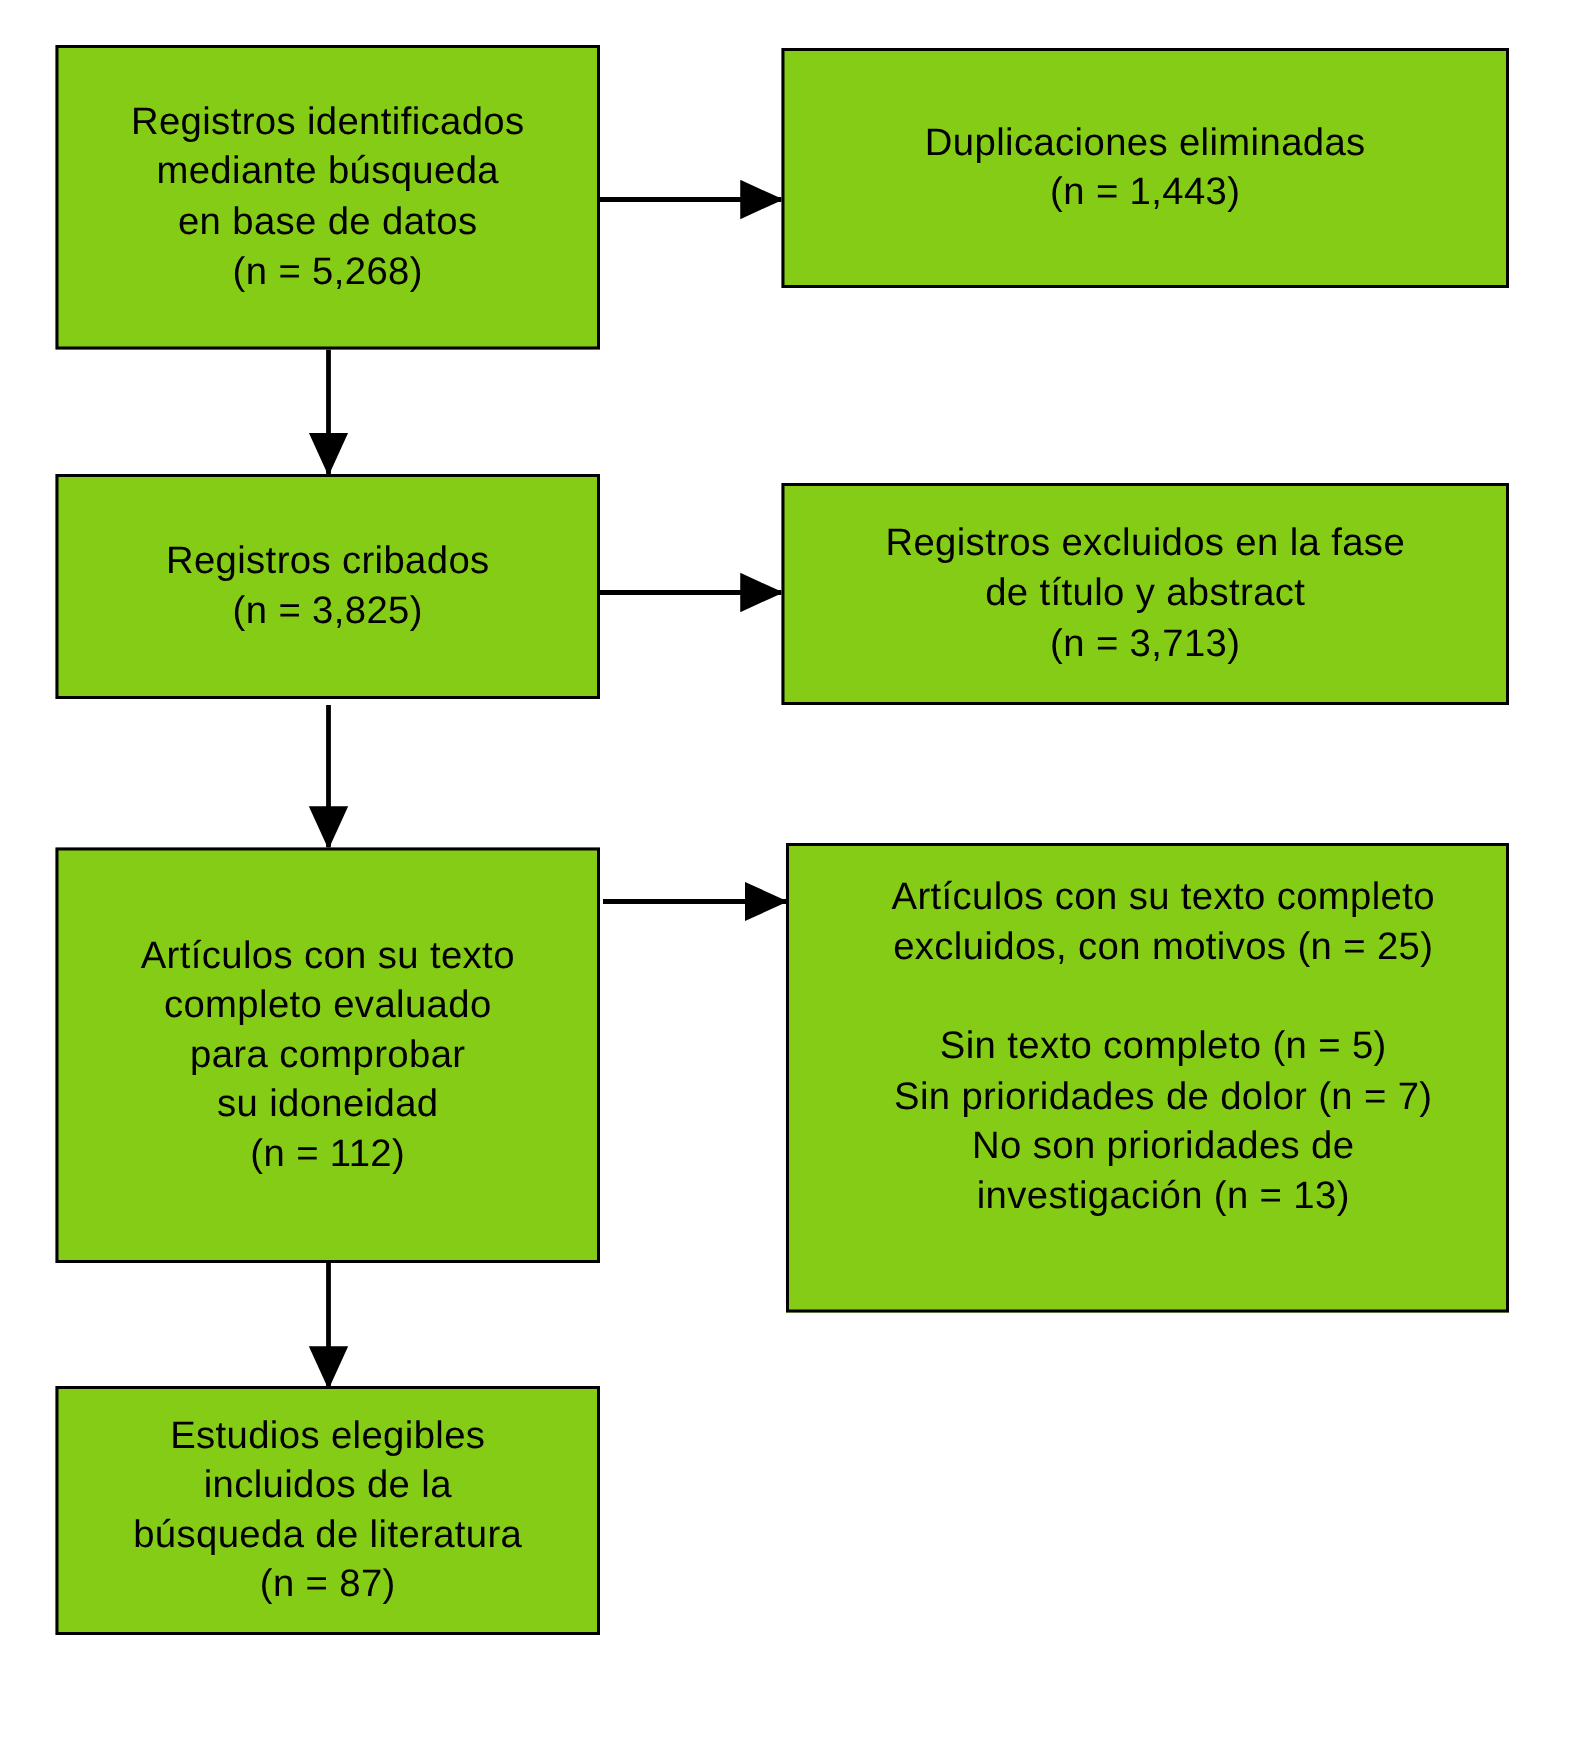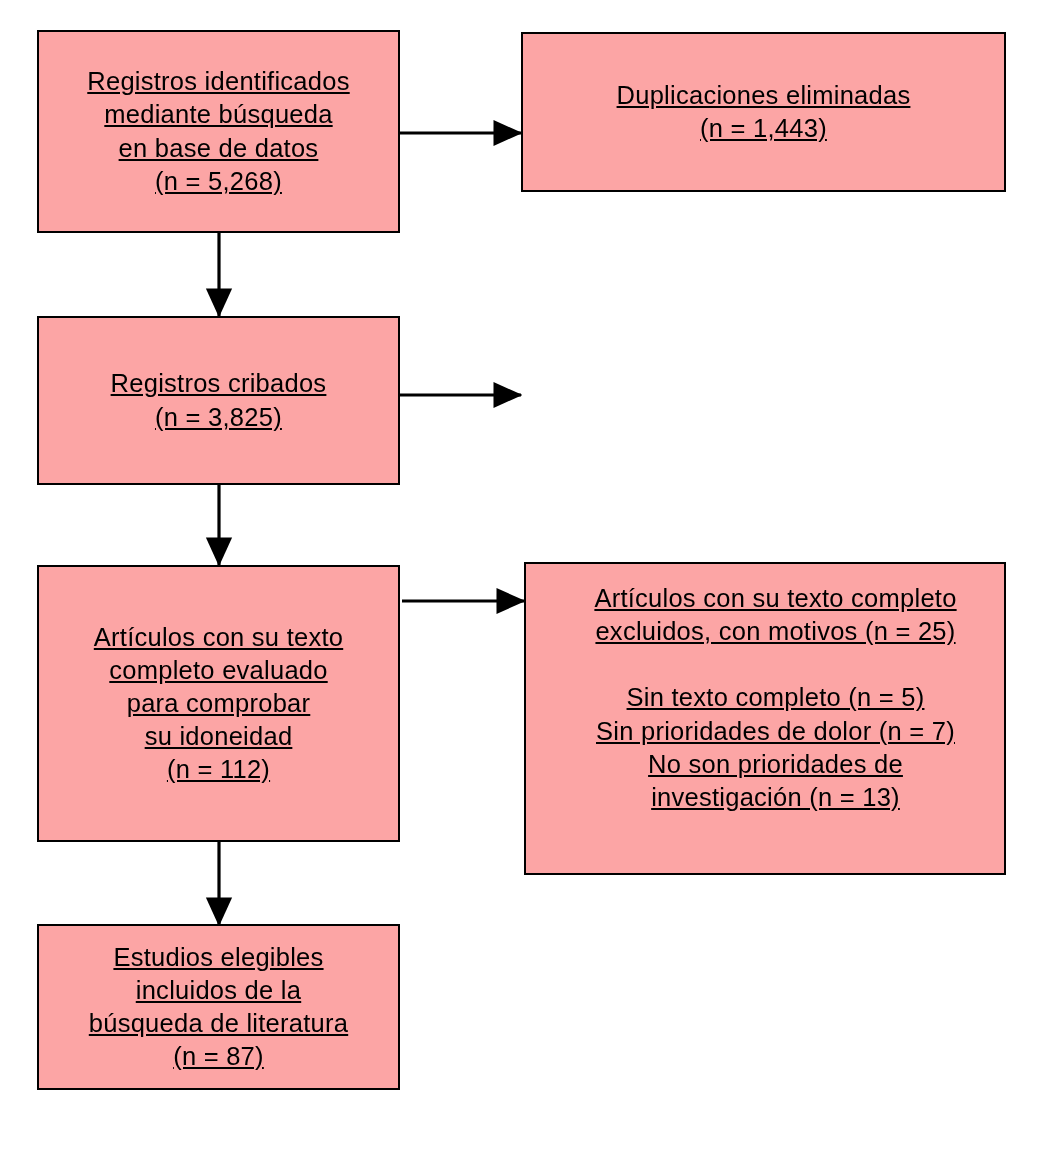--- a/index.html
+++ b/index.html
@@ -22,46 +22,45 @@
     left: 0;
     top: 0;
     width: 1064px;
     height: 1158px;
   }
 
   .flow-box {
     position: absolute;
     box-sizing: border-box;
     border: 2.5px solid #000000;
-    background: #fca5a5;
+    background: #84cc16;
     display: flex;
     align-items: center;
     justify-content: center;
-    text-decoration: underline;
   }
 
   .box-text {
     font-size: 25.5px;
     line-height: 1.30;
     text-align: center;
     white-space: pre-line;
     letter-spacing: 0.01em;
     padding: 0 6px;
   }
 
   .box-text.left-align {
     text-align: center;
     padding: 0;
     width: 100%;
   }
 
   
   #box-identified   { left: 37px;  top: 30px;  width: 363px; height: 203px; }
   #box-duplicates   { left: 521px; top: 32px;  width: 485px; height: 160px; }
-  #box-screened     { left: 37px;  top: 316px; width: 363px; height: 169px; }
+  #box-screened     { left: 37px;  top: 316px; width: 363px; height: 150px; }
   #box-excluded-ta  { left: 521px; top: 322px; width: 485px; height: 148px; }
   #box-fulltext     { left: 37px;  top: 565px; width: 363px; height: 277px; }
   #box-excl-reasons { left: 524px; top: 562px; width: 482px; height: 313px; }
   #box-included     { left: 37px;  top: 924px; width: 363px; height: 166px; }
 
   #box-excl-reasons { align-items: flex-start; justify-content: flex-start; }
   #box-excl-reasons .box-text { padding: 18px 0 0 21px; }
 
   
   #connectors {
@@ -108,20 +107,25 @@
   <div class="flow-box" id="box-duplicates">
     <div class="box-text">Duplicaciones eliminadas
 (n = 1,443)</div>
   </div>
 
   <div class="flow-box" id="box-screened">
     <div class="box-text">Registros cribados
 (n = 3,825)</div>
   </div>
 
+  <div class="flow-box" id="box-excluded-ta">
+    <div class="box-text">Registros excluidos en la fase
+de título y abstract
+(n = 3,713)</div>
+  </div>
 
   <div class="flow-box" id="box-fulltext">
     <div class="box-text">Artículos con su texto
 completo evaluado
 para comprobar
 su idoneidad
 (n = 112)</div>
   </div>
 
   <div class="flow-box" id="box-excl-reasons">

